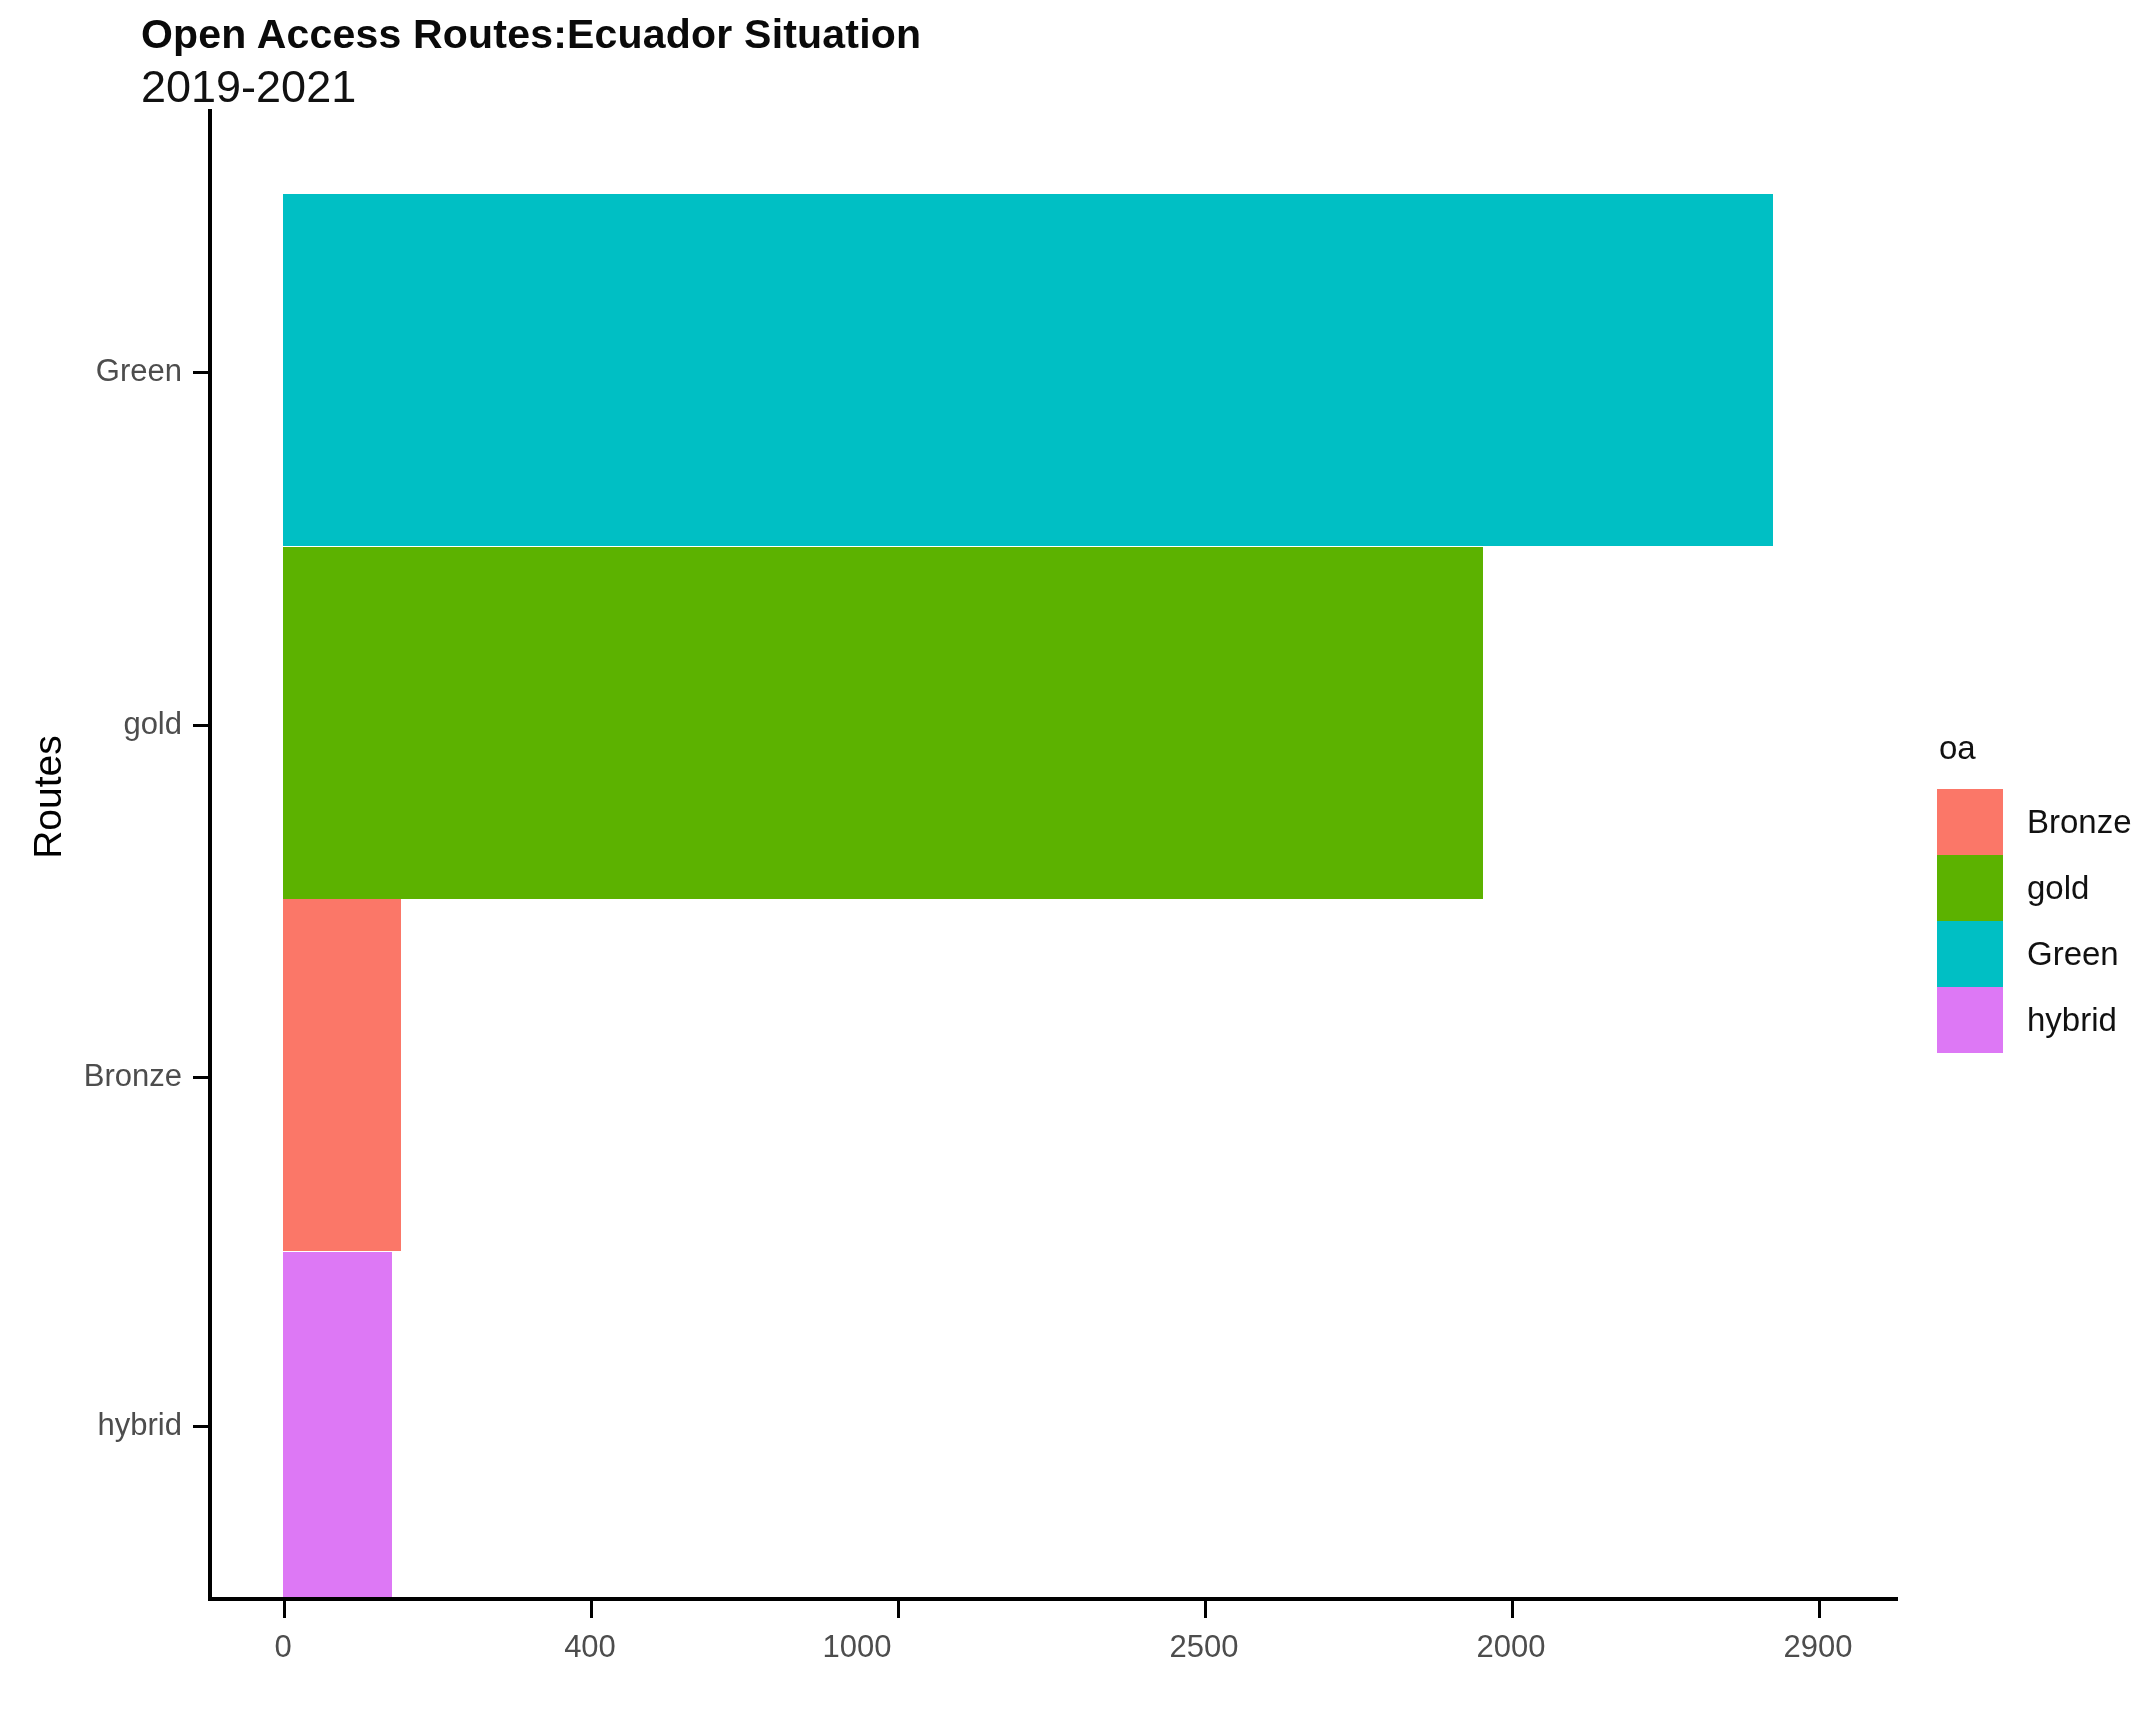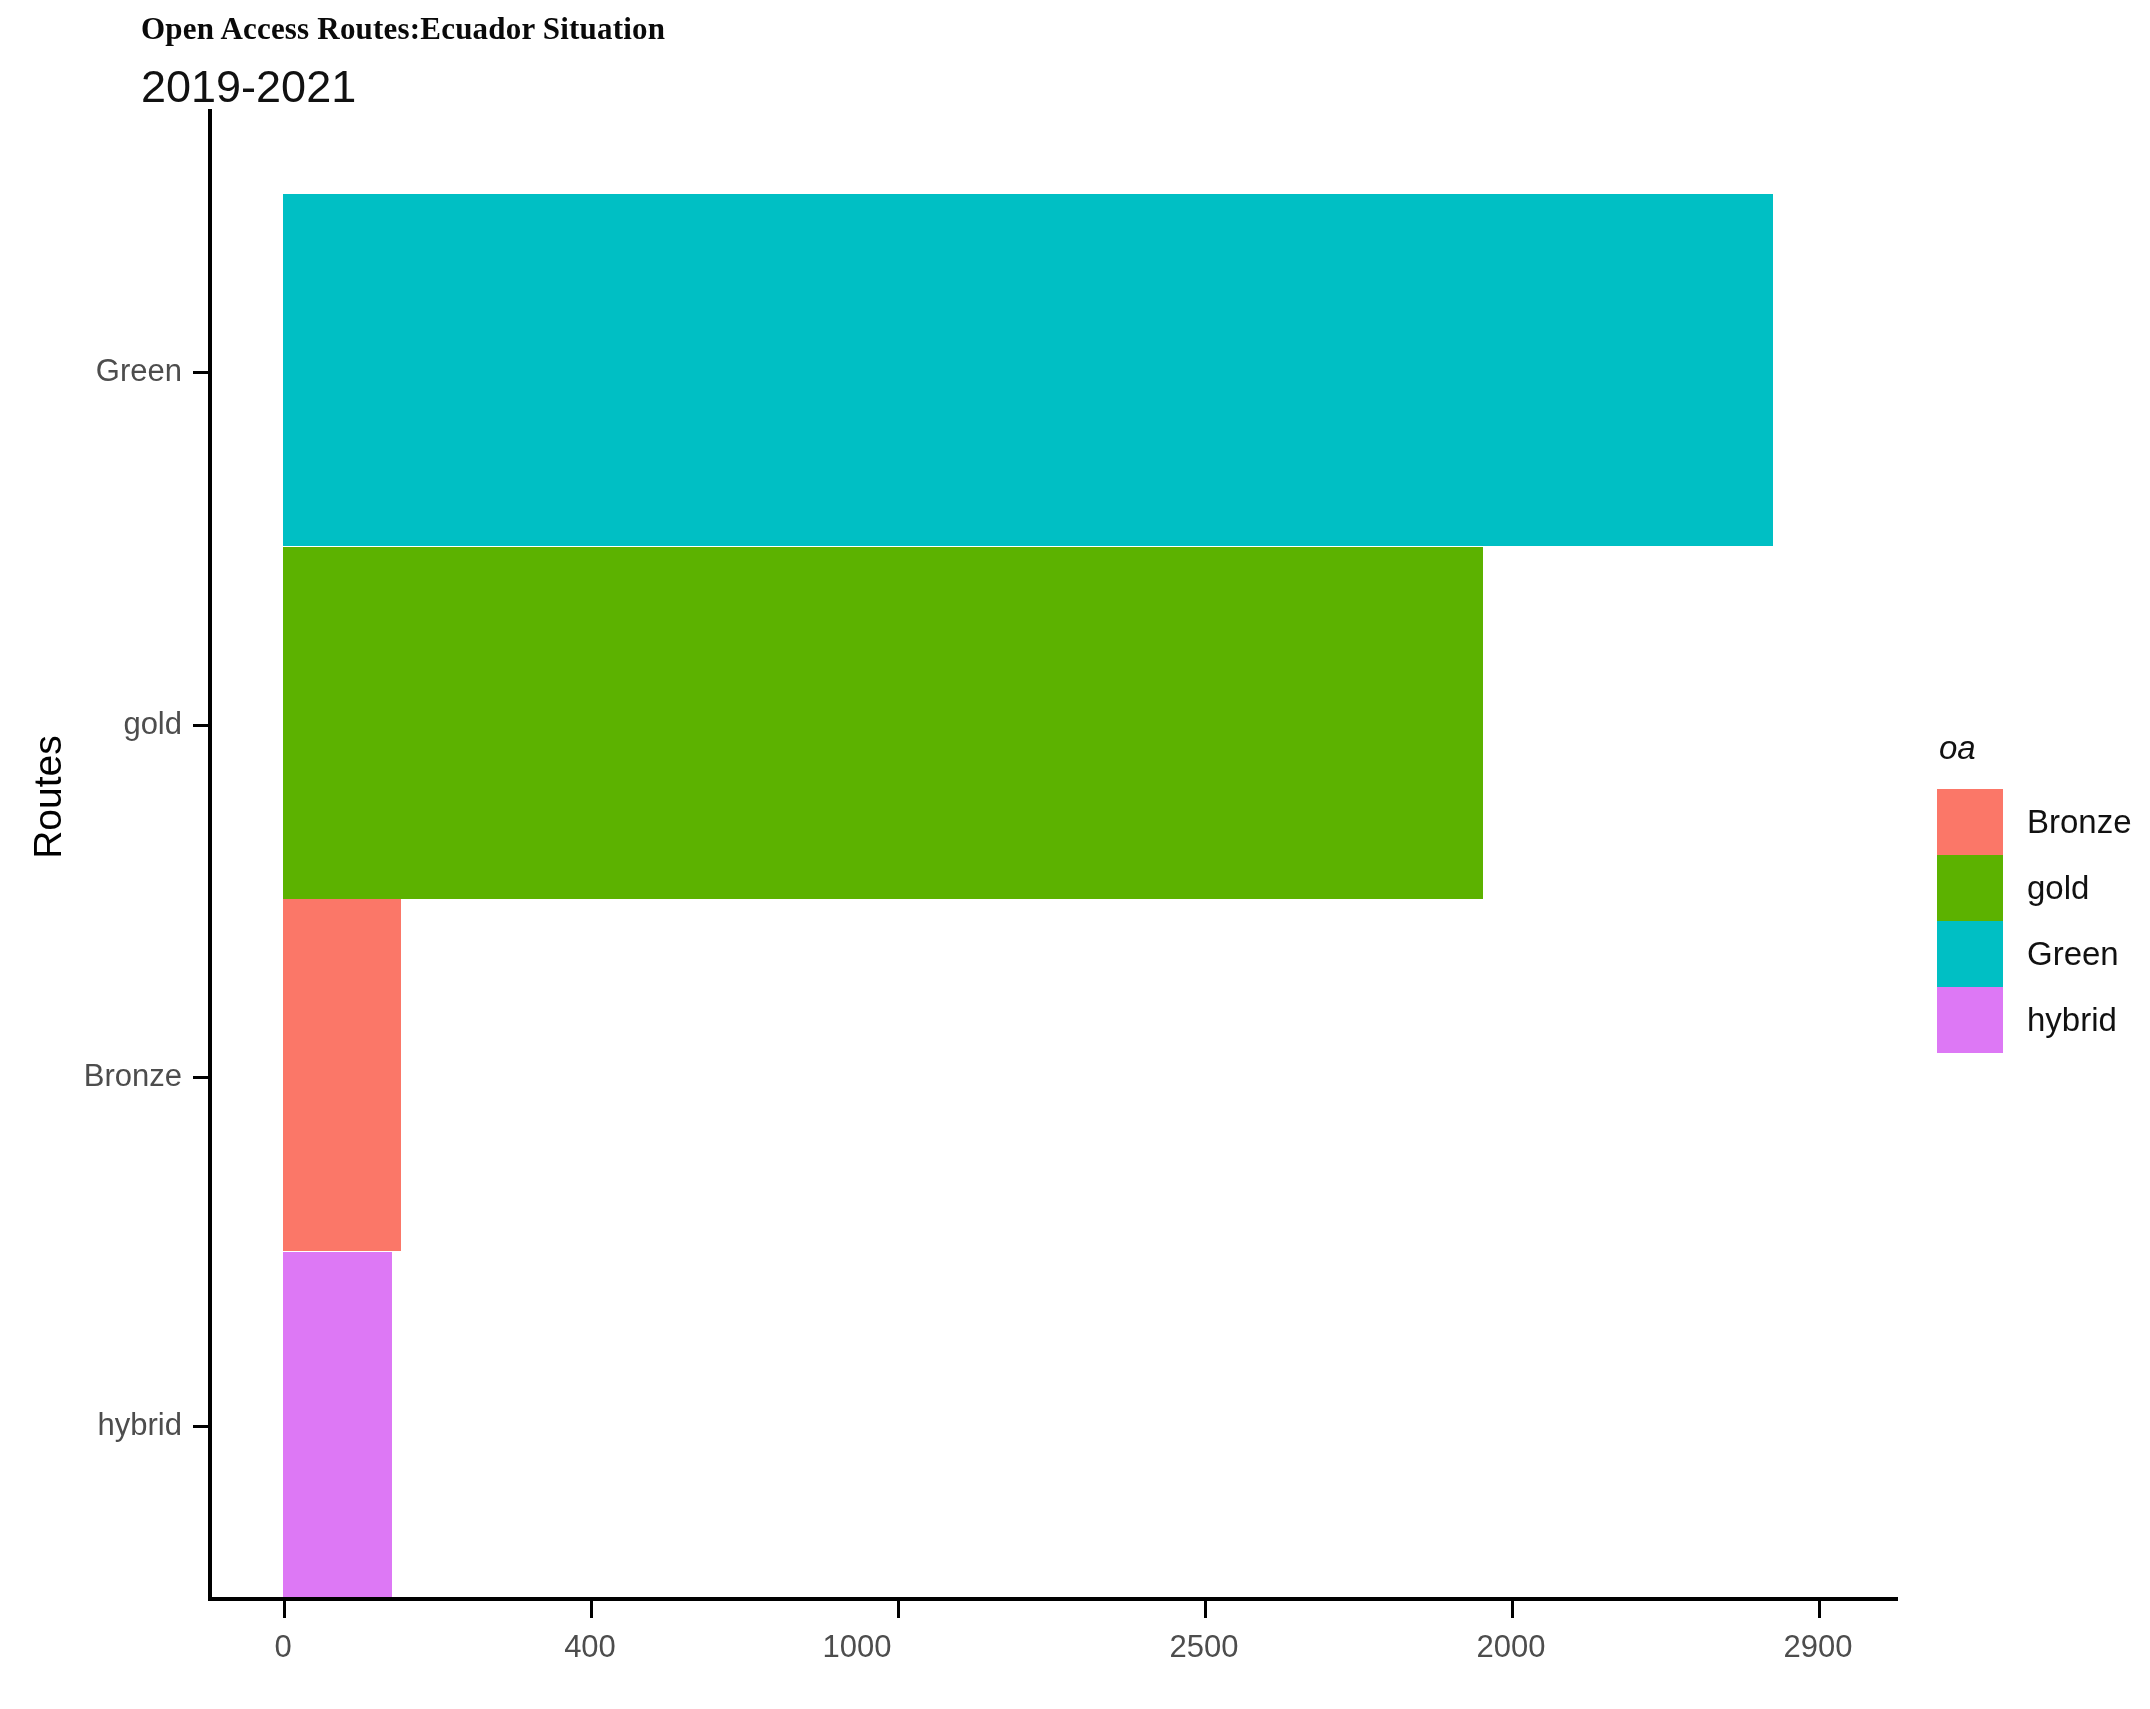--- a/index.html
+++ b/index.html
@@ -13,26 +13,25 @@
     font-family: "Liberation Sans", sans-serif;
     overflow: hidden;
     position: relative;
   }
 
   
   #chart-title {
     position: absolute;
     left: 141px;
     top: 11px;
-    font-size: 31px;
+    font-size: 41px;
     font-weight: bold;
     color: #0a0a0a;
     letter-spacing: 0.2px;
     white-space: nowrap;
-    font-family: Liberation Serif, serif;
   }
   #chart-subtitle {
     position: absolute;
     left: 141px;
     top: 61px;
     font-size: 45px;
     font-weight: normal;
     color: #111111;
     white-space: nowrap;
   }
@@ -118,21 +117,20 @@
     position: absolute;
     left: 1937px;
     top: 729px;
   }
   #legend-title {
     font-size: 33px;
     color: #111111;
     margin-bottom: 22px;
     padding-left: 1.9px;
     white-space: nowrap;
-    font-style: italic;
   }
   .legend-row {
     display: flex;
     align-items: center;
     height: 66px;
   }
   .legend-swatch {
     width: 66px;
     height: 66px;
     flex: none;

